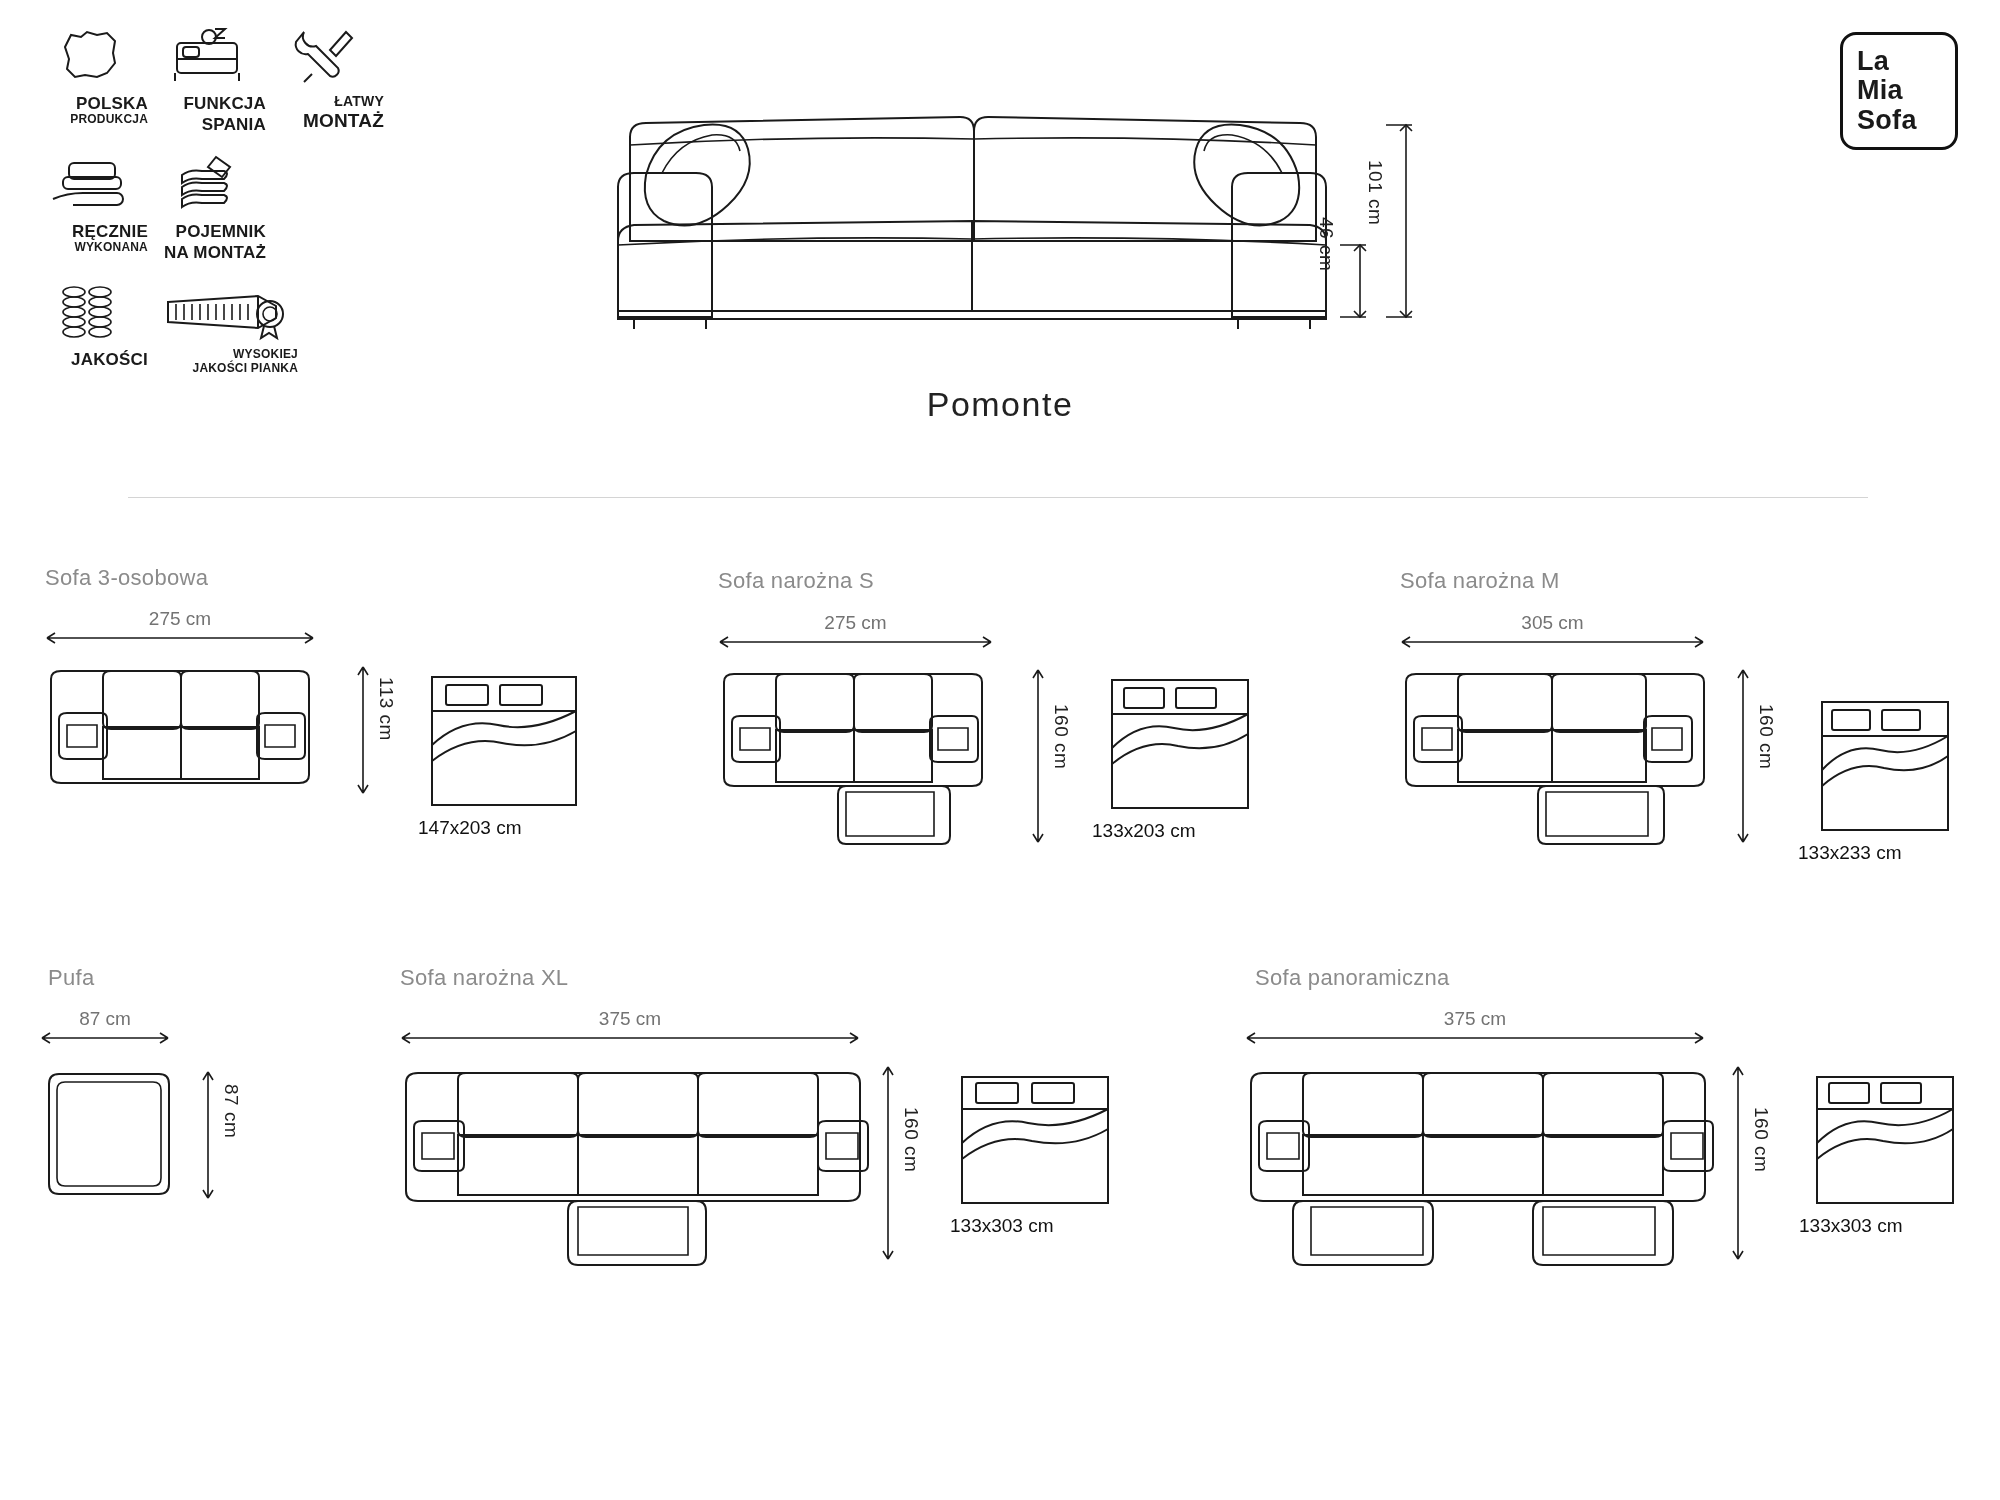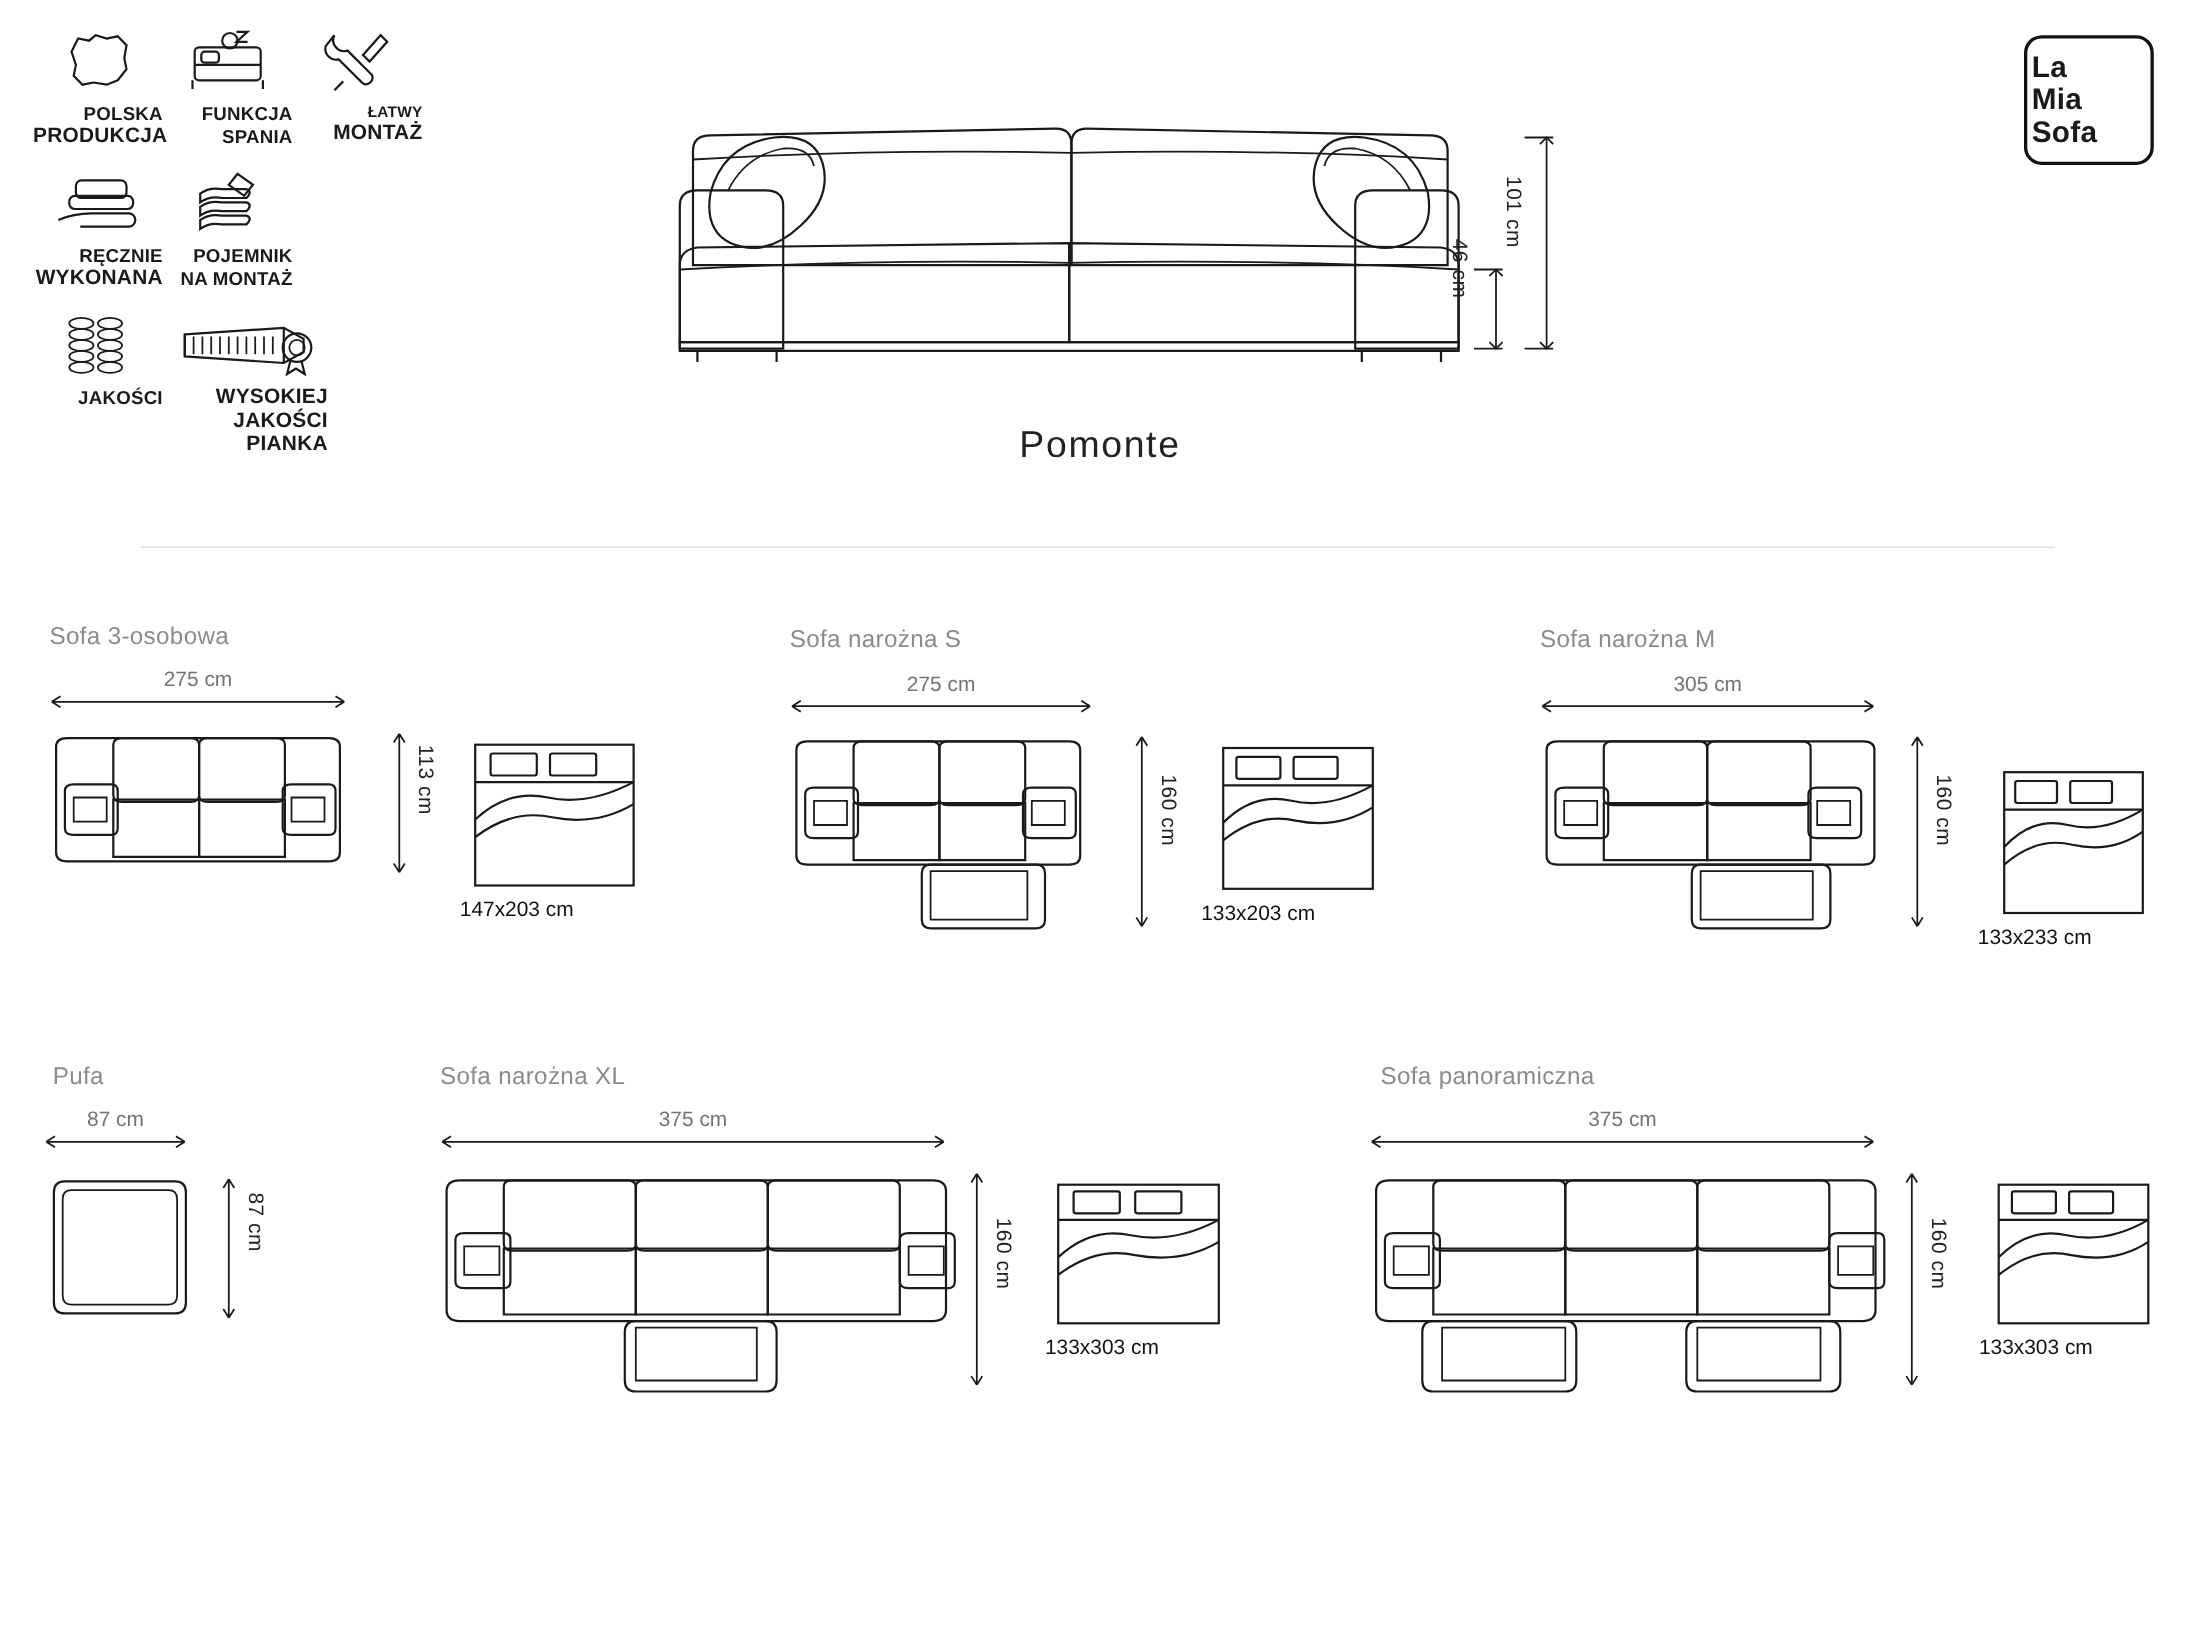--- a/index.html
+++ b/index.html
@@ -39,42 +39,42 @@
     justify-content: center;
   }
   .feat .l1 {
     font-size: 17px;
     font-weight: bold;
     letter-spacing: .2px;
     line-height: 1.12;
     margin-top: 2px;
   }
   .feat .l2 {
-    font-size: 19px;
+    font-size: 12px;
     font-weight: bold;
     letter-spacing: .2px;
     line-height: 1.15;
   }
   .feat.wide { width: 150px; }
   .feat.small .l1 { font-size: 14px; }
   .feat.small .l2 { font-size: 19px; }
 
   
   .logo {
     position: absolute;
     right: 42px;
     top: 32px;
     width: 118px;
     height: 118px;
     border: 3px solid #111;
     border-radius: 16px;
     display: flex;
     flex-direction: column;
     justify-content: center;
-    padding-left: 4px;
+    padding-left: 14px;
     box-sizing: border-box;
   }
   .logo div {
     font-size: 27px;
     font-weight: bold;
     line-height: 1.08;
     letter-spacing: .3px;
   }
 
   

